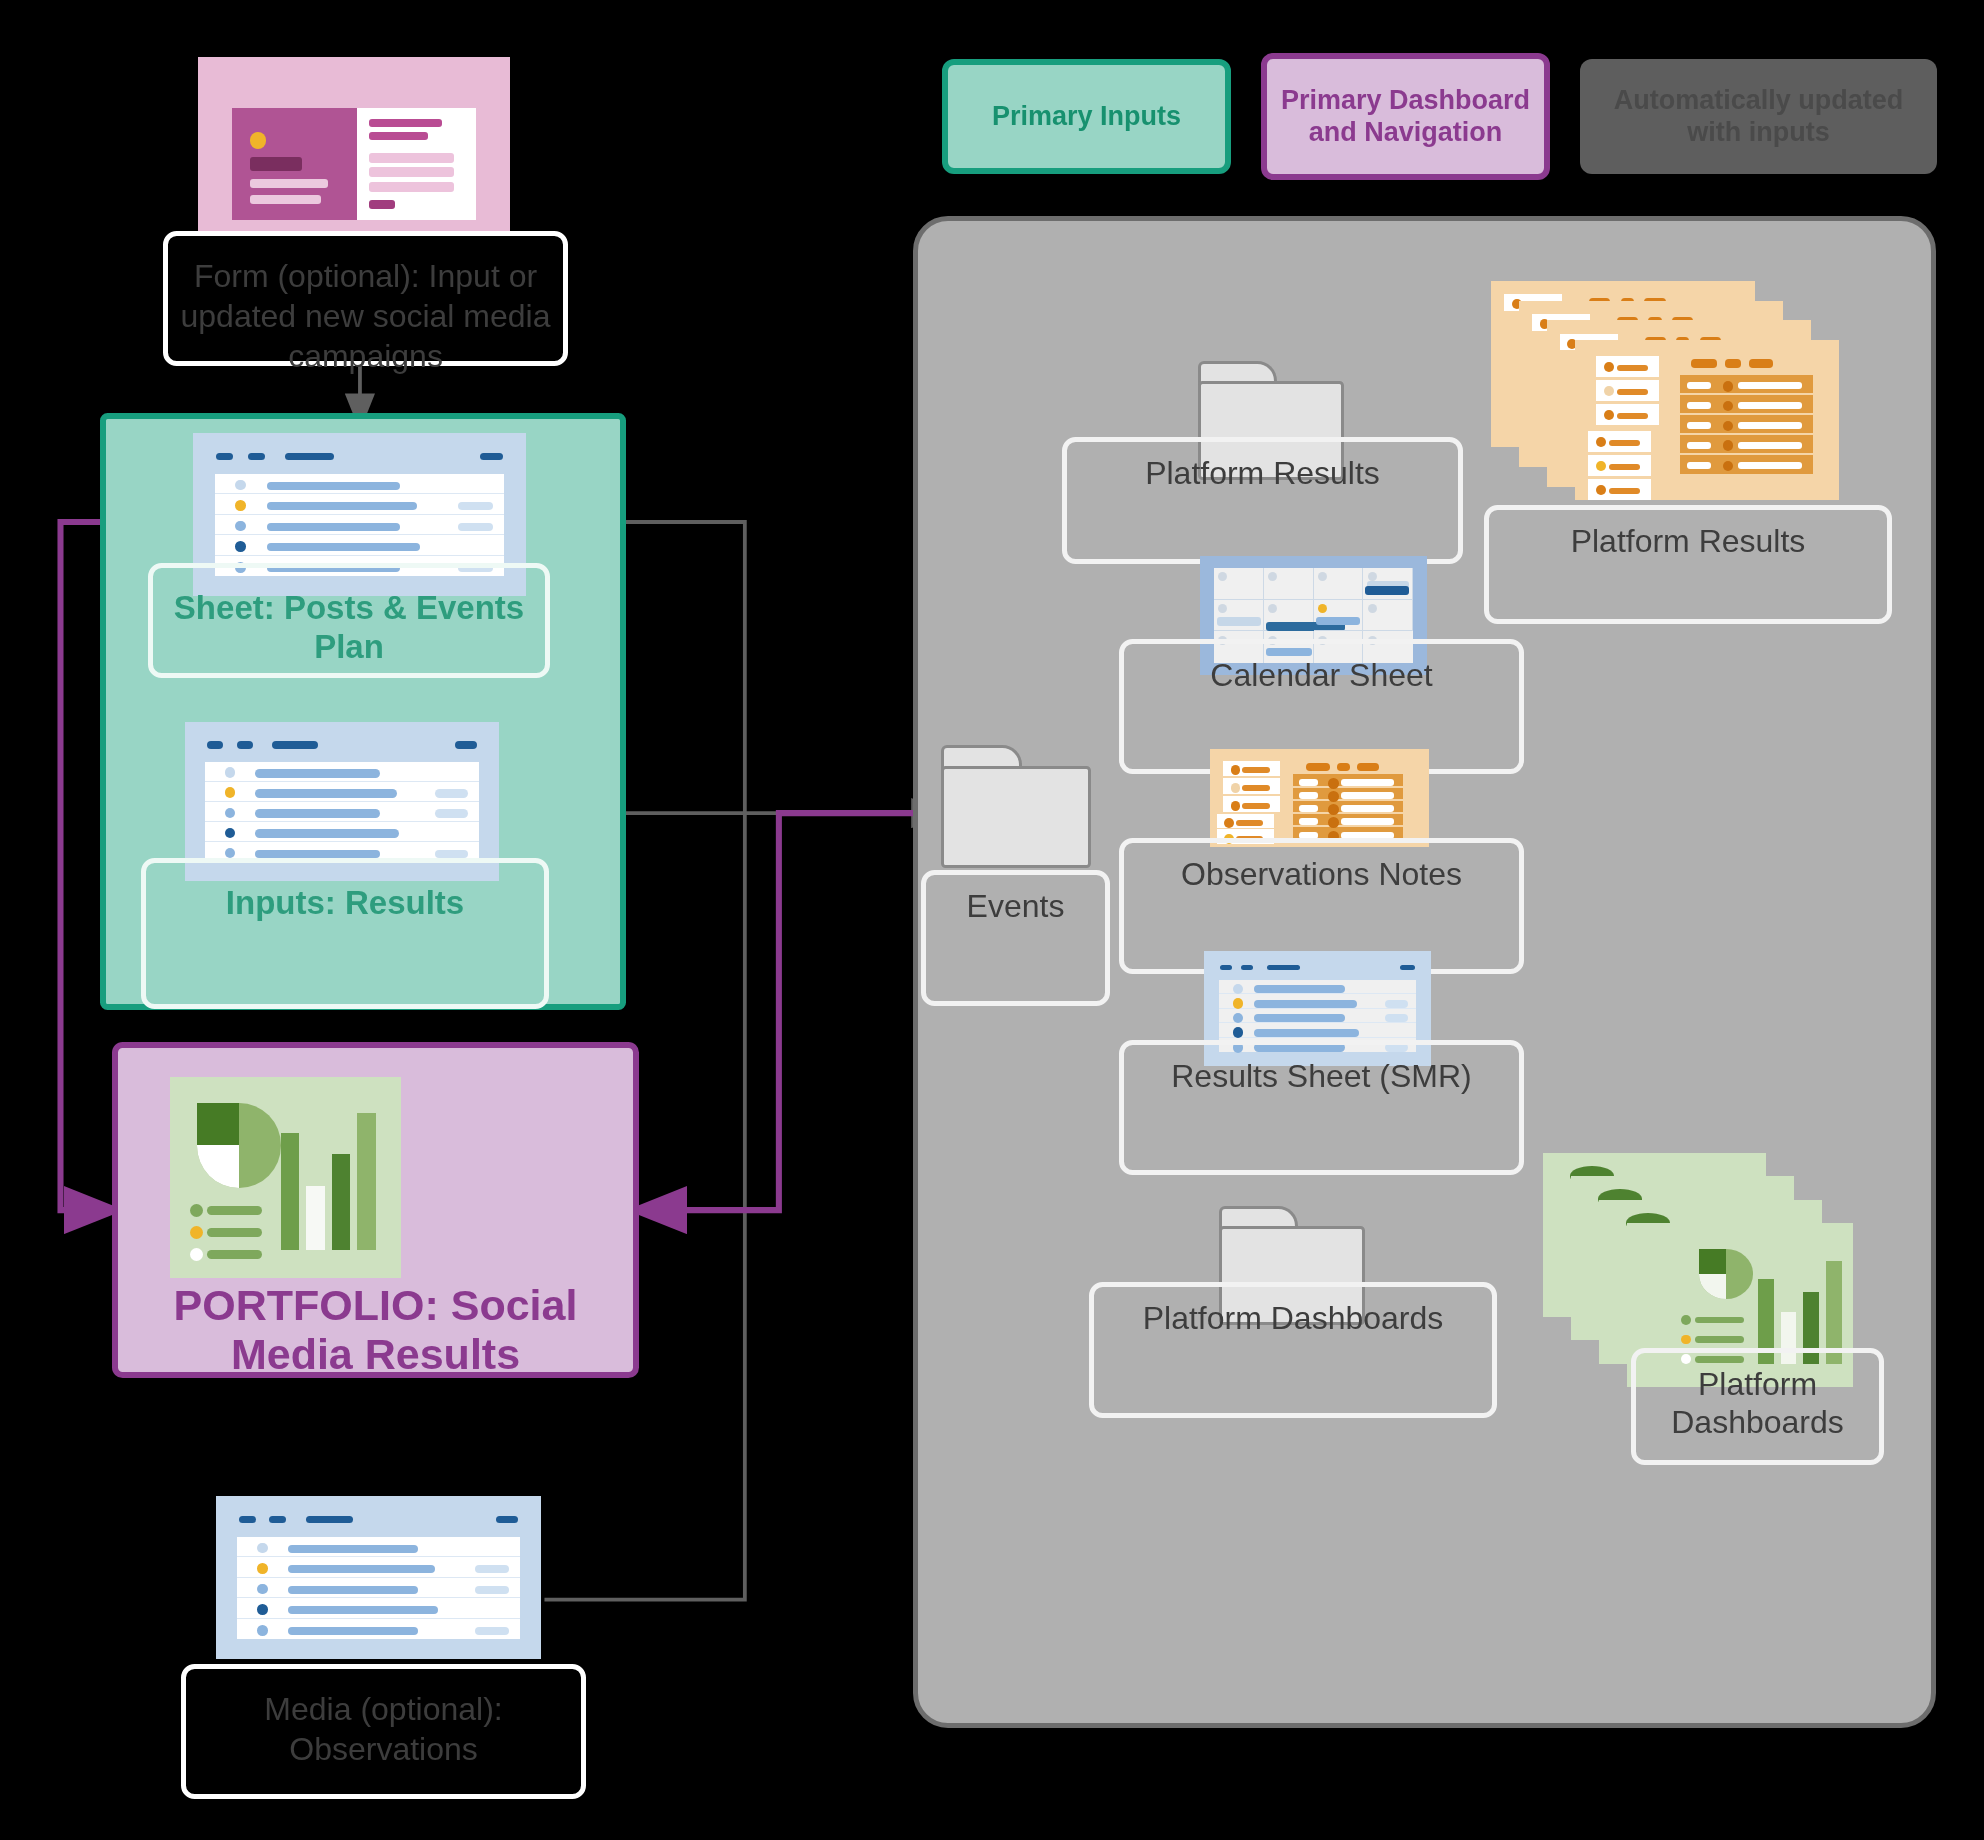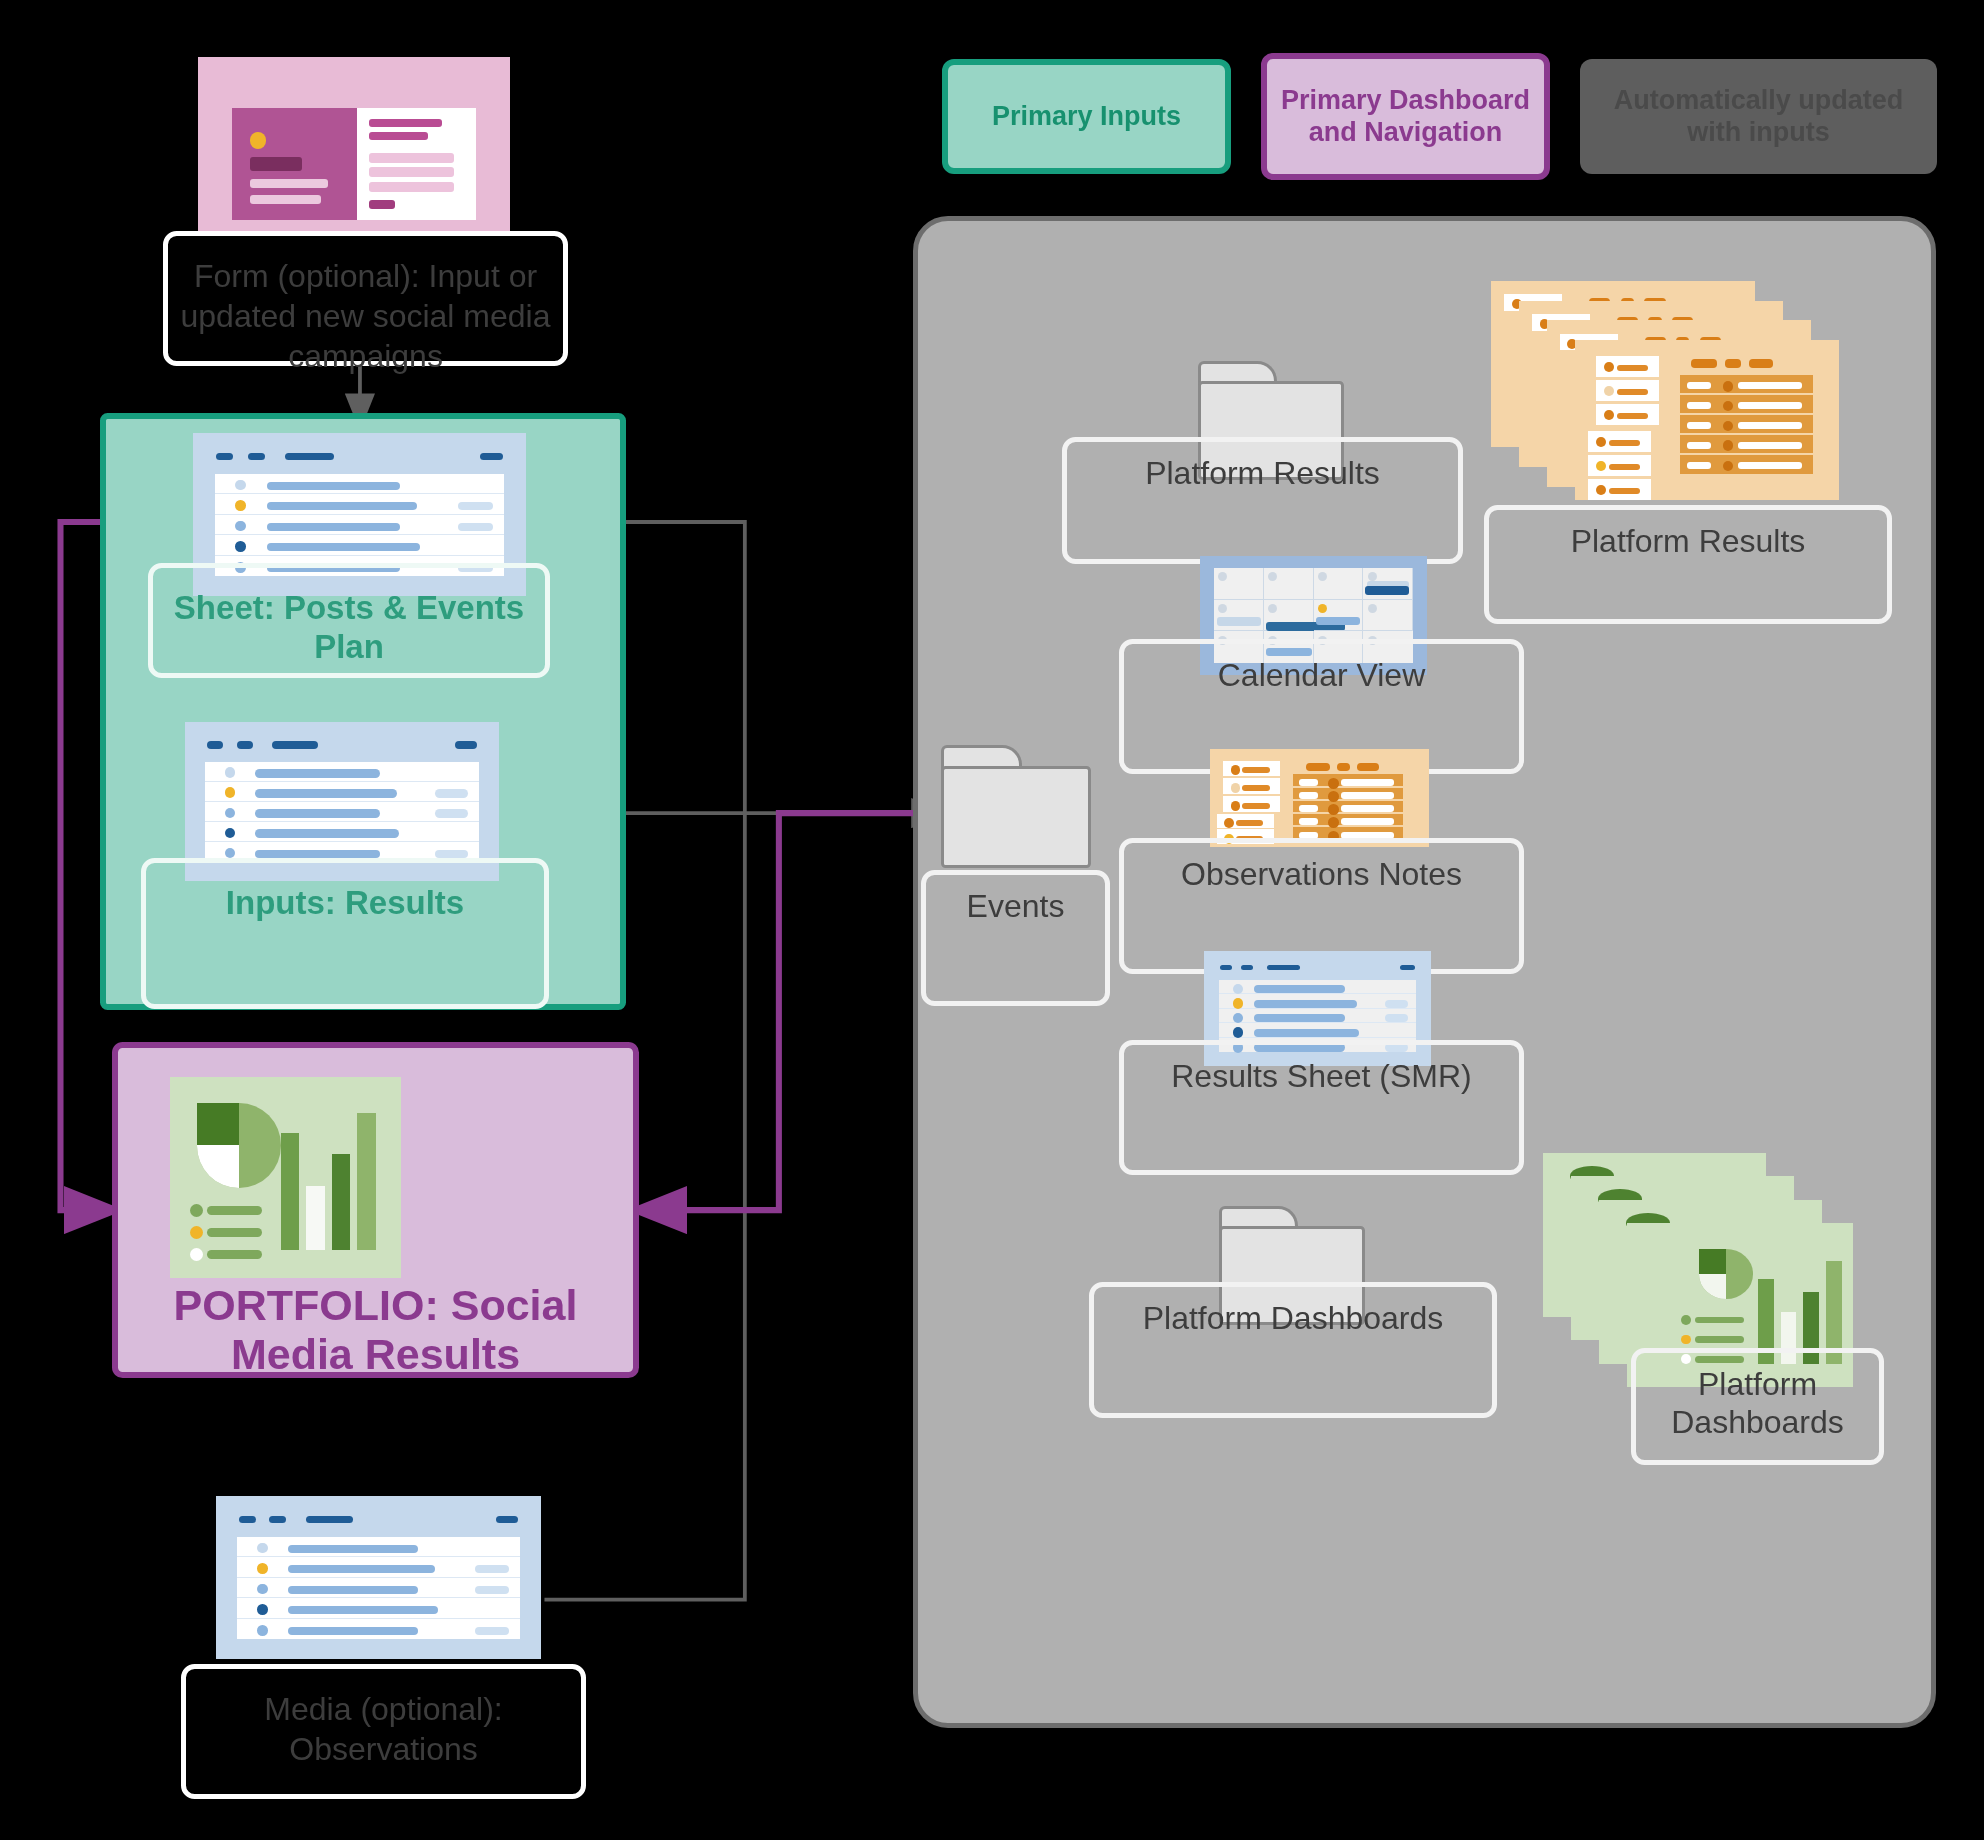--- a/index.html
+++ b/index.html
@@ -350,21 +350,21 @@
       </div>
     <div class="calcell" style="border-bottom:none">
         <i class="caldot"></i>
       </div>
     <div class="calcell" style="border-bottom:none;border-right:none">
         <i class="caldot"></i>
       </div>
   </div>
 </div>
 <div class="chip chip-gray-panel" style="left:1119px;top:639px;width:405px;height:135px;">
-  <span>Calendar View</span>
+  <span>Calendar Sheet</span>
 </div>
 
 <div class="notes" style="left:1210px;top:749px;width:219px;height:98px;">
   <i class="ndash" style="left:44%;top:14%;width:11%;"></i>
   <i class="ndash" style="left:58%;top:14%;width:6%;"></i>
   <i class="ndash" style="left:67%;top:14%;width:10%;"></i>
   <div class="ncard" style="left:6%;top:12%;width:26%;height:16%;">
       <i class="ndot" style="background:#D97E17"></i>
       <i class="nline"></i>
     </div>

